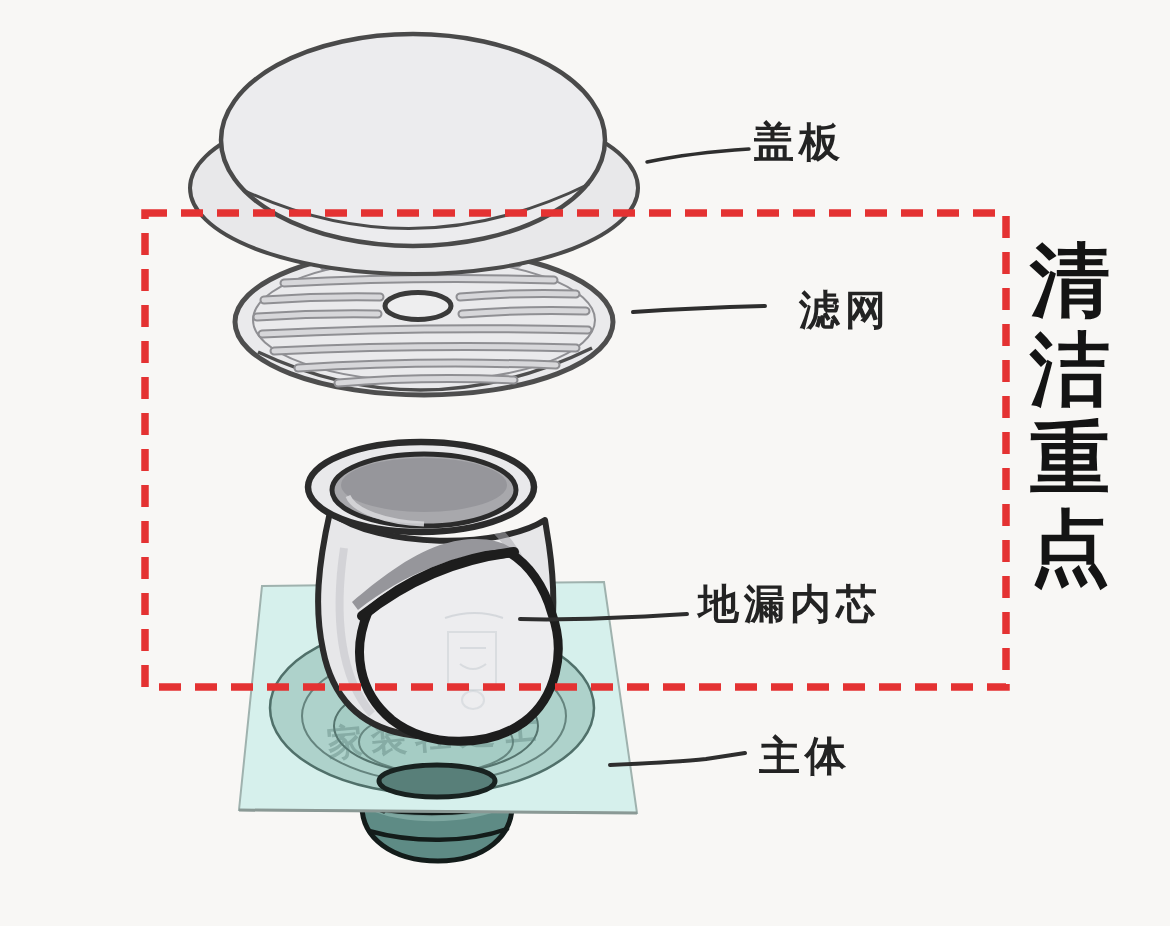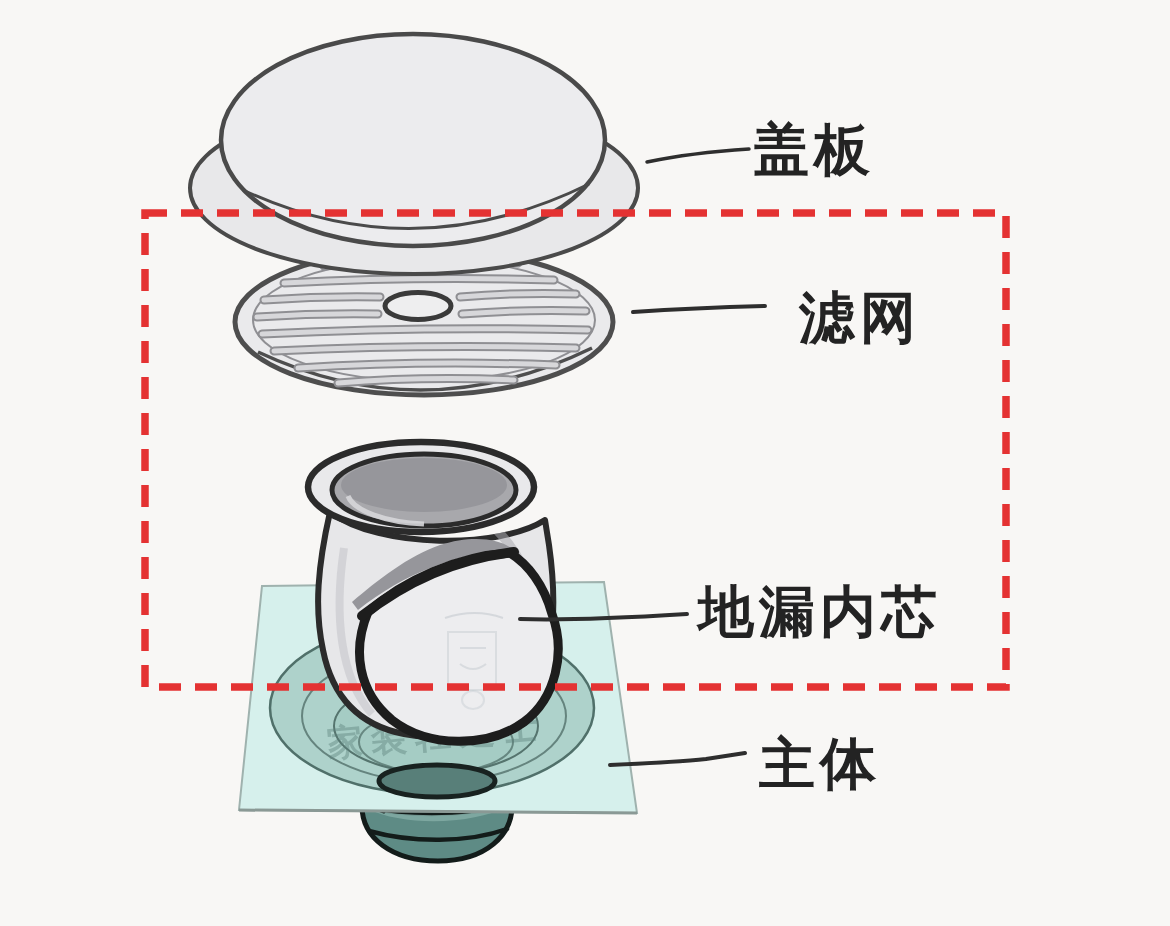--- a/index.html
+++ b/index.html
@@ -3,21 +3,21 @@
 <meta charset="utf-8">
 <style>
   html,body{margin:0;padding:0;background:#f8f7f5;}
   .stage{
     position:relative;width:1170px;height:926px;overflow:hidden;
     background:#f8f7f5;
     font-family:"Liberation Sans","DejaVu Sans",sans-serif;
   }
   .stage svg{position:absolute;left:0;top:0;}
   .label{
-    position:absolute;font-size:56px;font-weight:700;letter-spacing:5px;
+    position:absolute;font-size:41px;font-weight:700;letter-spacing:5px;
     color:#232323;line-height:1;white-space:nowrap;
   }
   .vtitle{
     position:absolute;left:1026px;top:236px;width:88px;
     font-size:80px;font-weight:900;line-height:89px;color:#141414;
     text-align:center;word-break:break-all;letter-spacing:0;
   }
   .slot-dark path{stroke:#8f8f93;stroke-width:9;fill:none;stroke-linecap:round;}
   .slot-light path{stroke:#d7d7da;stroke-width:5;fill:none;stroke-linecap:round;}
   .leader{stroke:#2e2e2e;fill:none;stroke-linecap:round;}
@@ -117,14 +117,15 @@
       <path class="leader" stroke-width="4" d="M 520,619 C 572,621 638,617 687,614"></path>
       <path class="leader" stroke-width="4" d="M 610,765 C 655,763 688,761 706,759 L 745,753"></path>
     </g>
   </svg>
 
   <div class="label" style="left:753px;top:122px">盖板</div>
   <div class="label" style="left:799px;top:290px">滤网</div>
   <div class="label" style="left:698px;top:584px">地漏内芯</div>
   <div class="label" style="left:759px;top:736px">主体</div>
 
+  <div class="vtitle">清洁重点</div>
 
 </div>
 
 </body></html>

